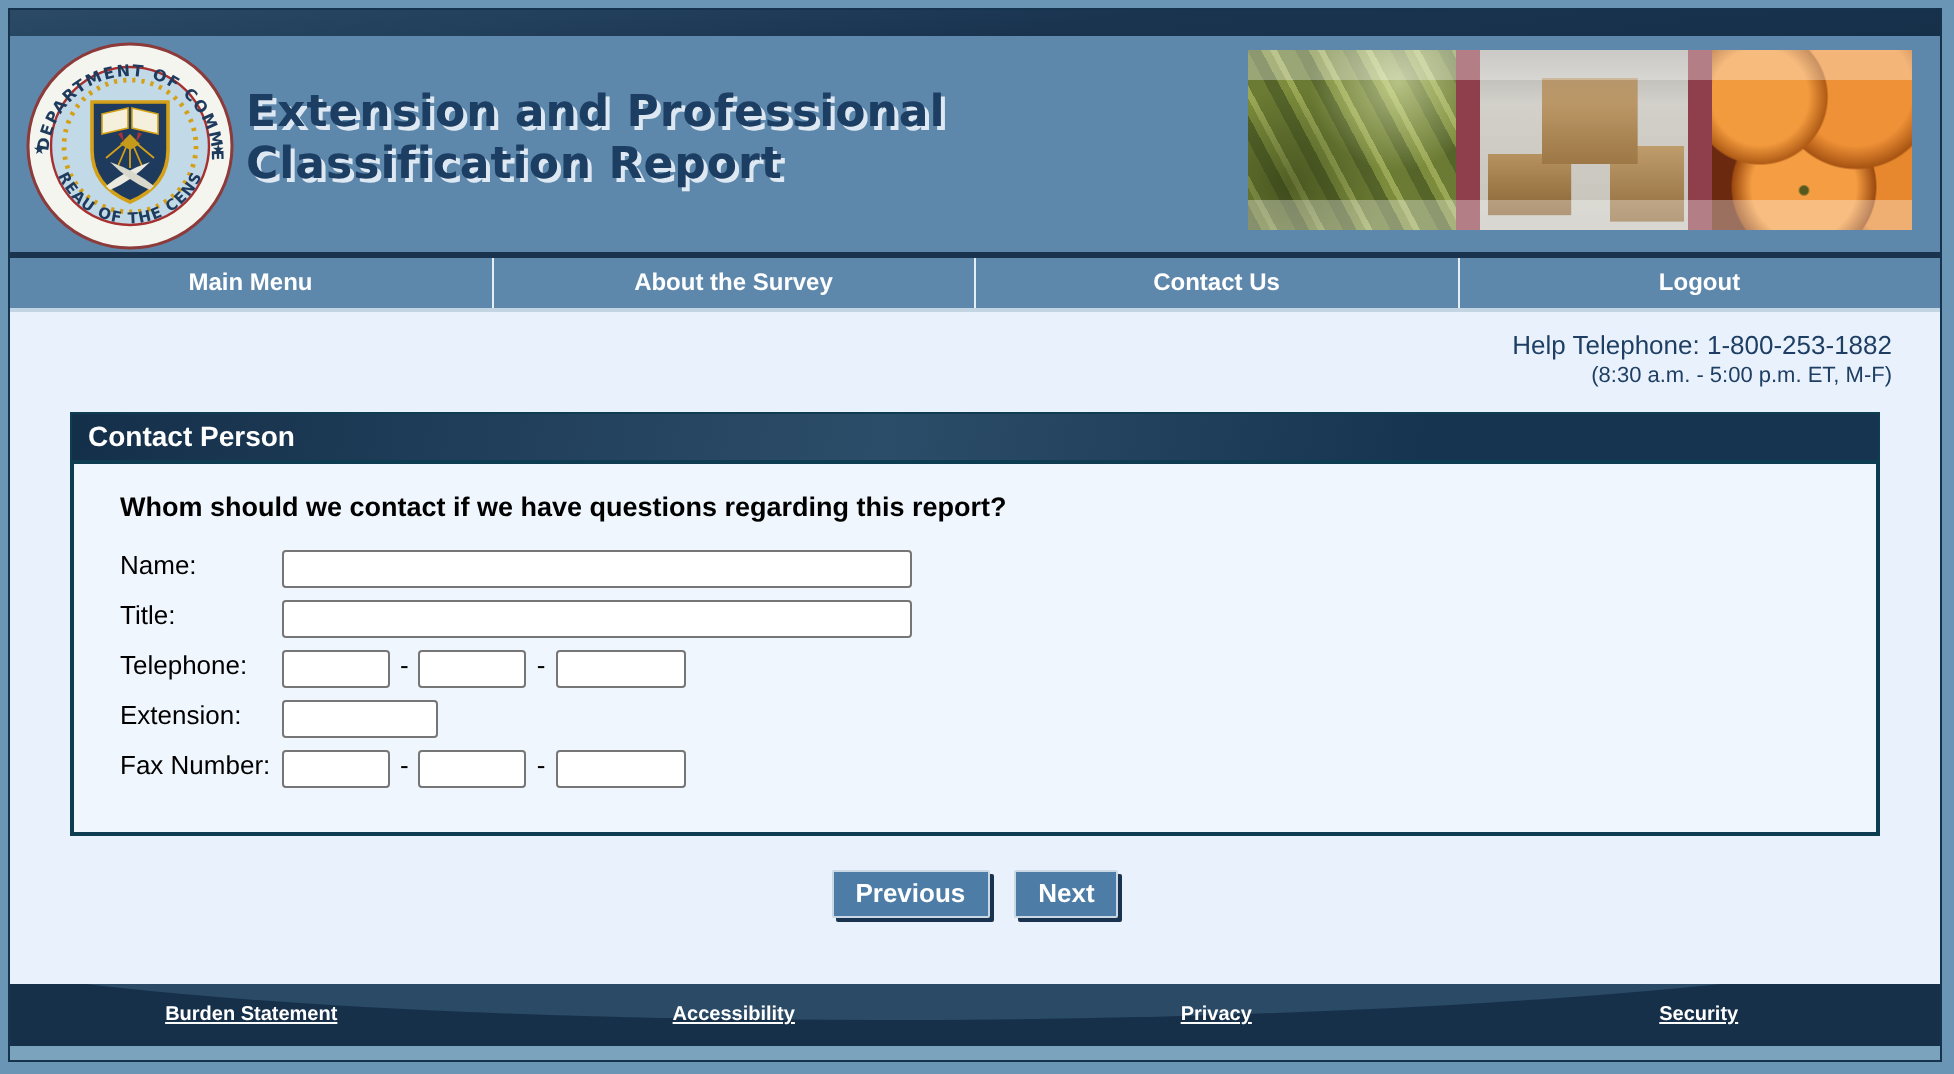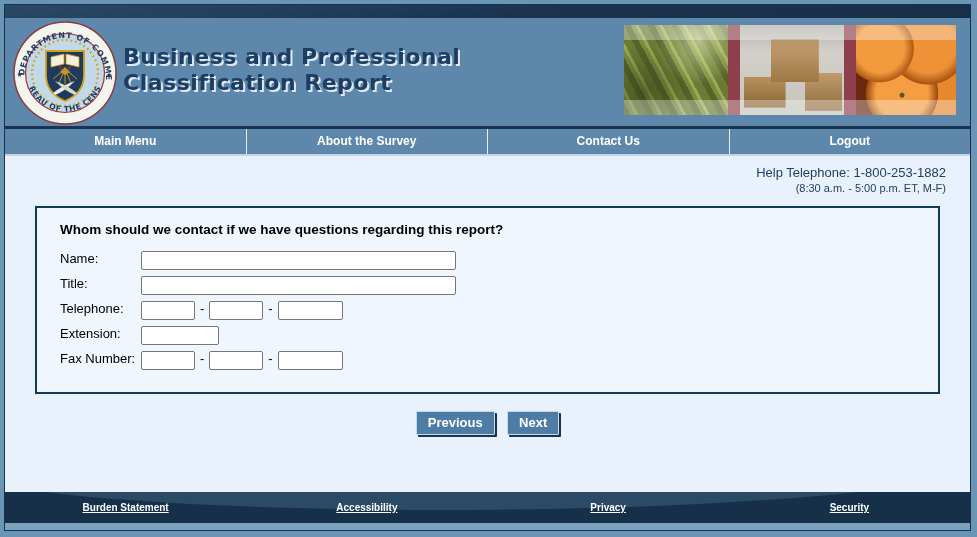--- a/index.html
+++ b/index.html
@@ -195,21 +195,21 @@
           <textPath href="#arcTop" startOffset="50%" text-anchor="middle">U.S. DEPARTMENT OF COMMERCE</textPath>
         </text>
         <text font-size="7.6" font-weight="bold" fill="#1e3a5c" letter-spacing="0.6" font-family="DejaVu Sans, sans-serif">
           <textPath href="#arcBot" startOffset="50%" text-anchor="middle">BUREAU OF THE CENSUS</textPath>
         </text>
         <text x="3.5" y="56" font-size="7" fill="#1e3a5c">★</text>
         <text x="93" y="56" font-size="7" fill="#1e3a5c">★</text>
       </svg>
     </div>
     <div class="title-block">
-      <div>Business and Professional</div>
+      <div>Extension and Professional</div>
       <div>Classification Report</div>
     </div>
     <div class="photos">
       <div class="photo photo-green"></div>
       <div class="photo-sep"></div>
       <div class="photo photo-boxes"></div>
       <div class="photo-sep"></div>
       <div class="photo photo-oranges"></div>
     </div>
   </div>
@@ -221,20 +221,21 @@
     <div class="nav-item">Logout</div>
   </div>
 
   <div class="content">
     <div class="help">
       <div class="help-line1">Help Telephone: 1-800-253-1882</div>
       <div class="help-line2">(8:30 a.m. - 5:00 p.m. ET, M-F)</div>
     </div>
 
     <div class="panel">
+      <div class="panel-header">Contact Person</div>
       <div class="panel-body">
         <div class="question">Whom should we contact if we have questions regarding this report?</div>
 
         <div class="frow">
           <span class="flabel">Name:</span>
           <input class="tinput w-wide" type="text" value="" style="">
         </div>
 
         <div class="frow">
           <span class="flabel">Title:</span>

